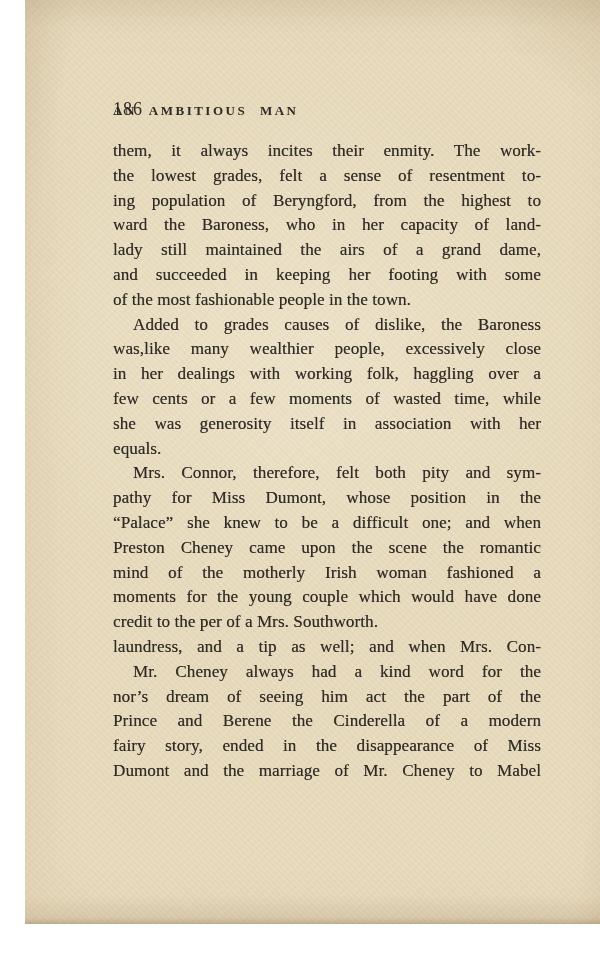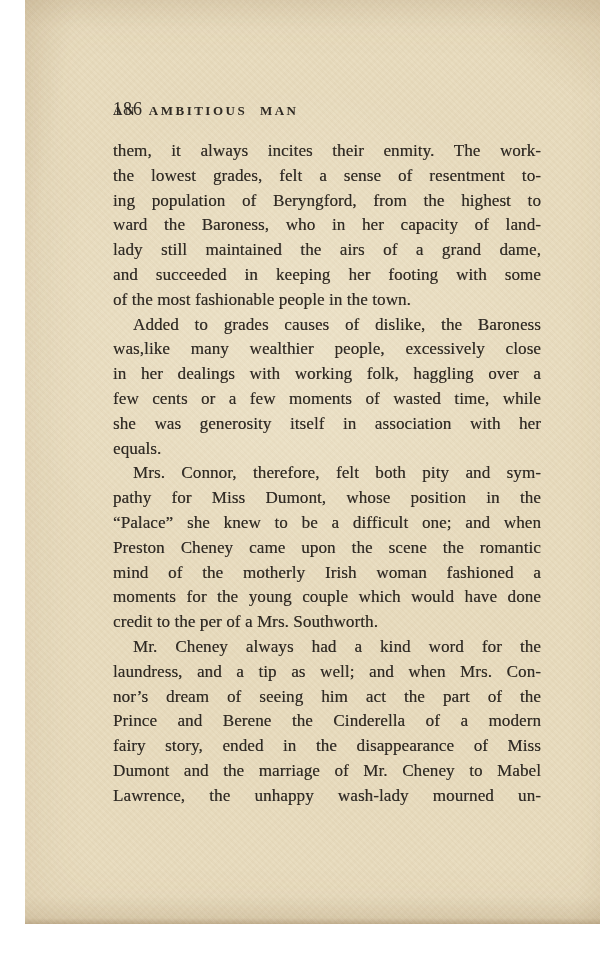--- a/index.html
+++ b/index.html
@@ -94,23 +94,22 @@
     <div class="line j">few cents or a few moments of wasted time, while</div>
     <div class="line j">she was generosity itself in association with her</div>
     <div class="line">equals.</div>
     <div class="line j in">Mrs. Connor, therefore, felt both pity and sym-</div>
     <div class="line j">pathy for Miss Dumont, whose position in the</div>
     <div class="line j">“Palace” she knew to be a difficult one; and when</div>
     <div class="line j">Preston Cheney came upon the scene the romantic</div>
     <div class="line j">mind of the motherly Irish woman fashioned a</div>
     <div class="line j">moments for the young couple which would have done</div>
     <div class="line">credit to the per of a Mrs. Southworth.</div>
+    <div class="line j">laundress, and a tip as well; and when Mrs. Con-</div>
     <div class="line j in">Mr. Cheney always had a kind word for the</div>
-    <div class="line j">laundress, and a tip as well; and when Mrs. Con-</div>
     <div class="line j">nor’s dream of seeing him act the part of the</div>
     <div class="line j">Prince and Berene the Cinderella of a modern</div>
     <div class="line j">fairy story, ended in the disappearance of Miss</div>
     <div class="line j">Dumont and the marriage of Mr. Cheney to Mabel</div>
-    <div class="line j">Lawrence, the unhappy wash-lady mourned un-</div>
   </div>
 
   <div class="edge-bottom"></div>
 </div>
 
 </body></html>

